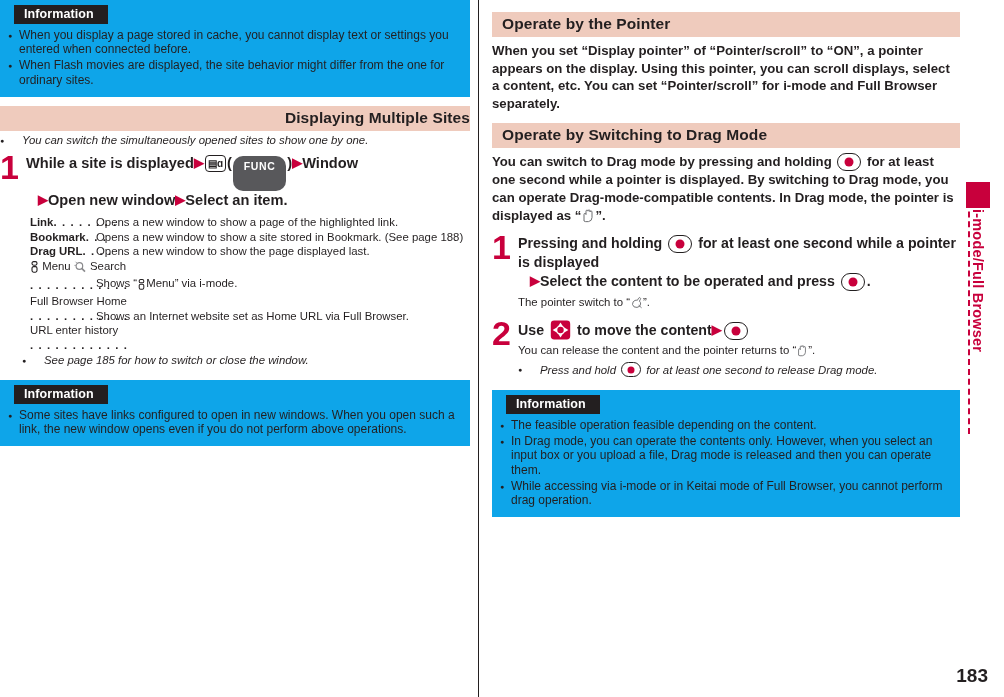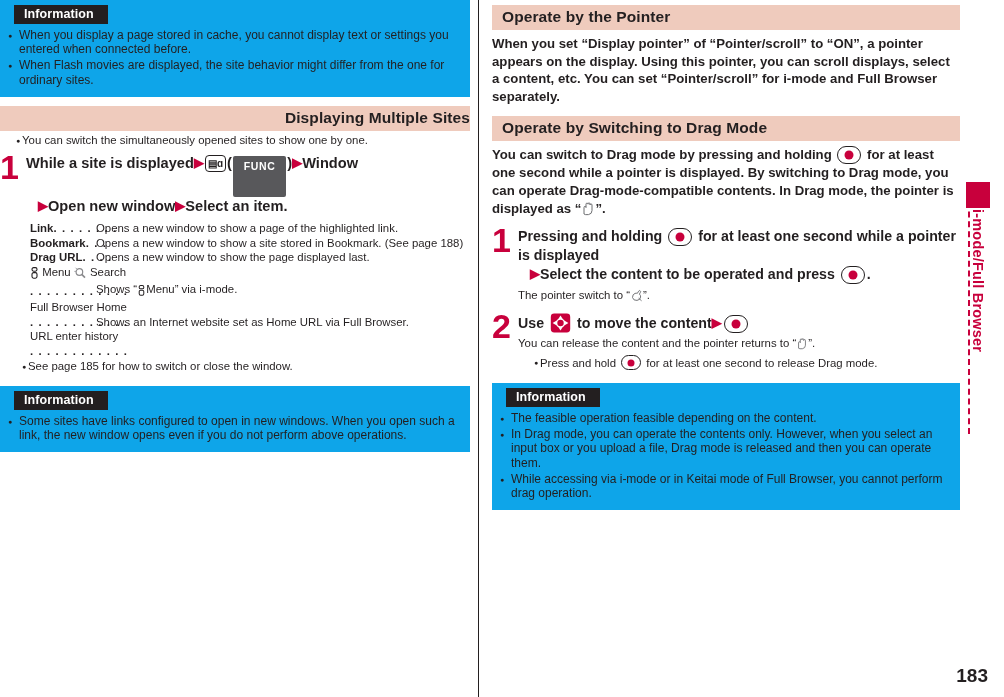--- a/index.html
+++ b/index.html
@@ -10,21 +10,21 @@
     font-family:"Liberation Sans", sans-serif;
     color:#231f20;
     position:relative;
     overflow:hidden;
     -webkit-font-smoothing:antialiased;
   }
 
   
   .page { position:absolute; inset:0; }
   .col-left  { position:absolute; left:0px;   top:0px; width:470px; }
-  .col-right { position:absolute; left:492px; top:1px; width:468px; }
+  .col-right { position:absolute; left:492px; top:8px; width:468px; }
 
   .col-divider {
     position:absolute; left:478px; top:0px; width:1px; height:697px;
     background:#231f20;
   }
   .dashed-rule {
     position:absolute; left:968px; top:182px; width:0px; height:252px;
     border-left:2px dashed #c8003c;
   }
 
@@ -88,21 +88,21 @@
   .lead {
     font-size:12.6px; font-weight:bold; line-height:15.4px;
     margin:6px 0 2px 0;
   }
   .rt-lead {
     font-size:13.2px; font-weight:bold; line-height:17.6px;
     margin:5px 0 6px 0;
   }
   .bullet {
     position:relative; font-size:11.4px; line-height:14.4px;
-    padding-left:6px; margin:2px 0 0 16px;
+    padding-left:22px; margin:2px 0 0 0;font-style:italic;
   }
   .bullet::before {
     content:"\25CF"; position:absolute; left:0; top:0;
     font-size:7px; line-height:15px;
   }
 
   
   .step { position:relative; padding-left:26px; margin-top:7px; }
   .step-num {
     position:absolute; left:0px; top:-2px;
@@ -162,22 +162,22 @@
   .key-nav {
     display:inline-block; vertical-align:-5px;
     width:21px; height:20px; margin:0 2px;
     position:relative;
   }
   .func-btn {
     display:inline-block; vertical-align:-2px;
     background:#58585b; color:#ffffff;
     font-size:10.5px; font-weight:bold;
     letter-spacing:0.6px;
-    padding:1px 11px 20px 11px;
-    border-radius:2px;
+    padding:1px 11px 14px 11px;
+    border-radius:10px;
     margin:0 1px;
   }
   .gl { display:inline-block; vertical-align:-3px; }
 
   
   .deflist { margin:5px 0 0 0; font-size:11.4px; line-height:14.6px; }
   .defrow { display:flex; align-items:center; }
   .defterm {
     width:96px; flex:0 0 96px;
     font-weight:bold;

